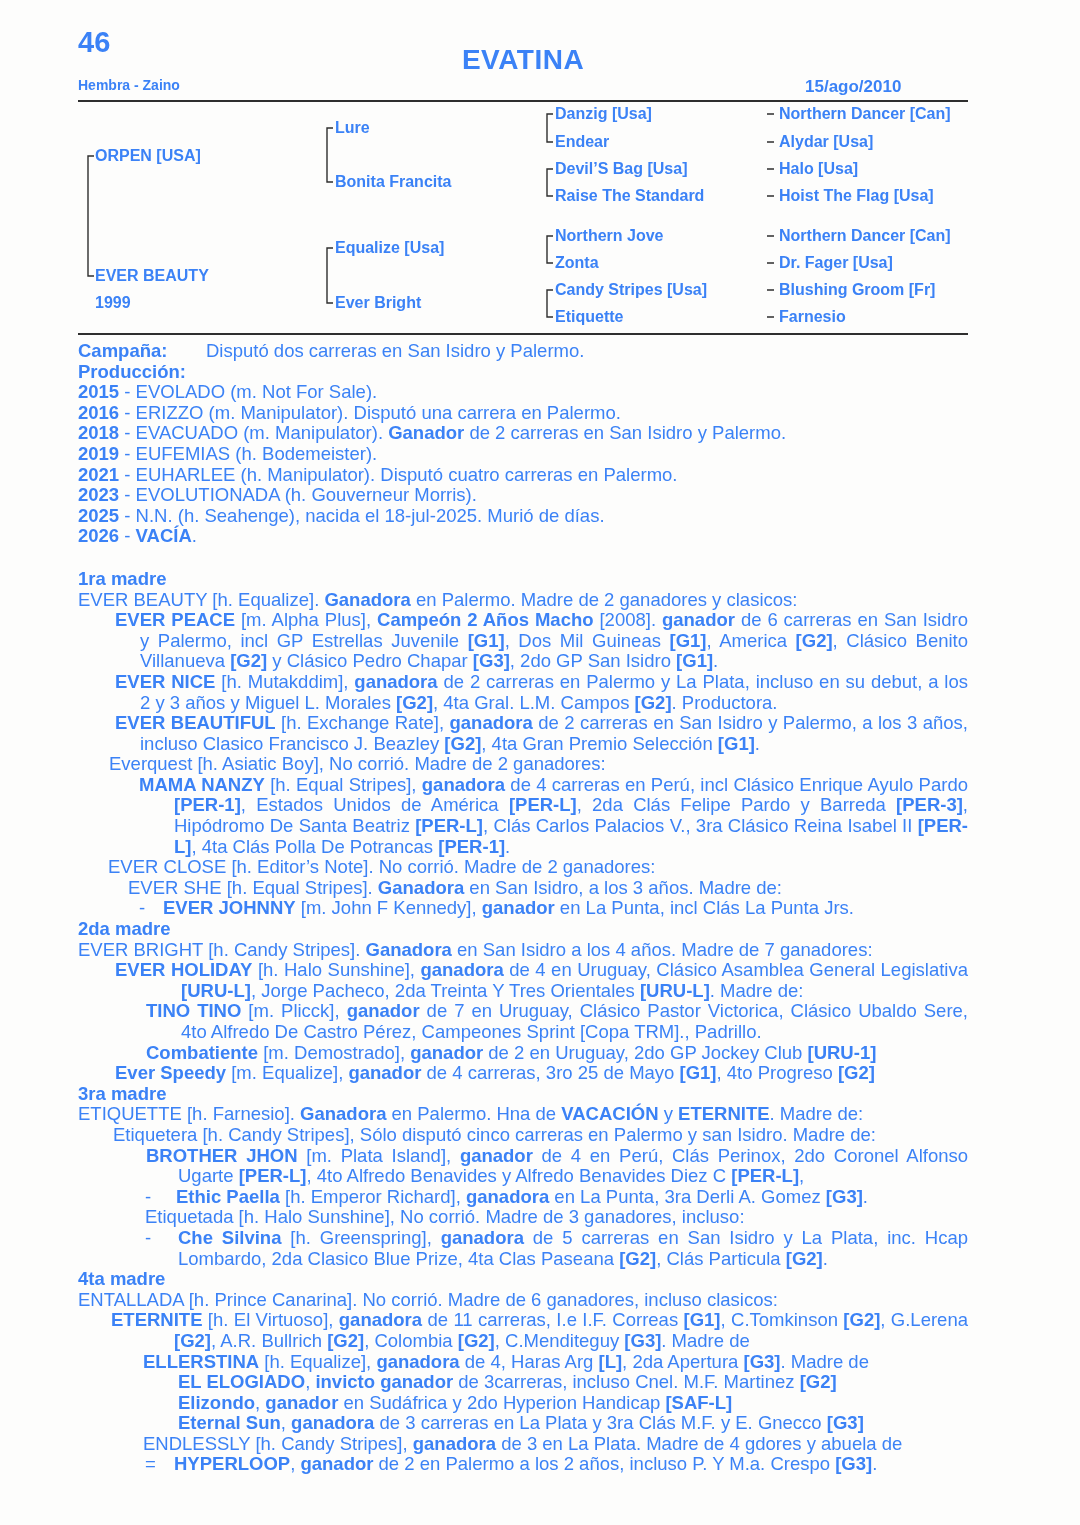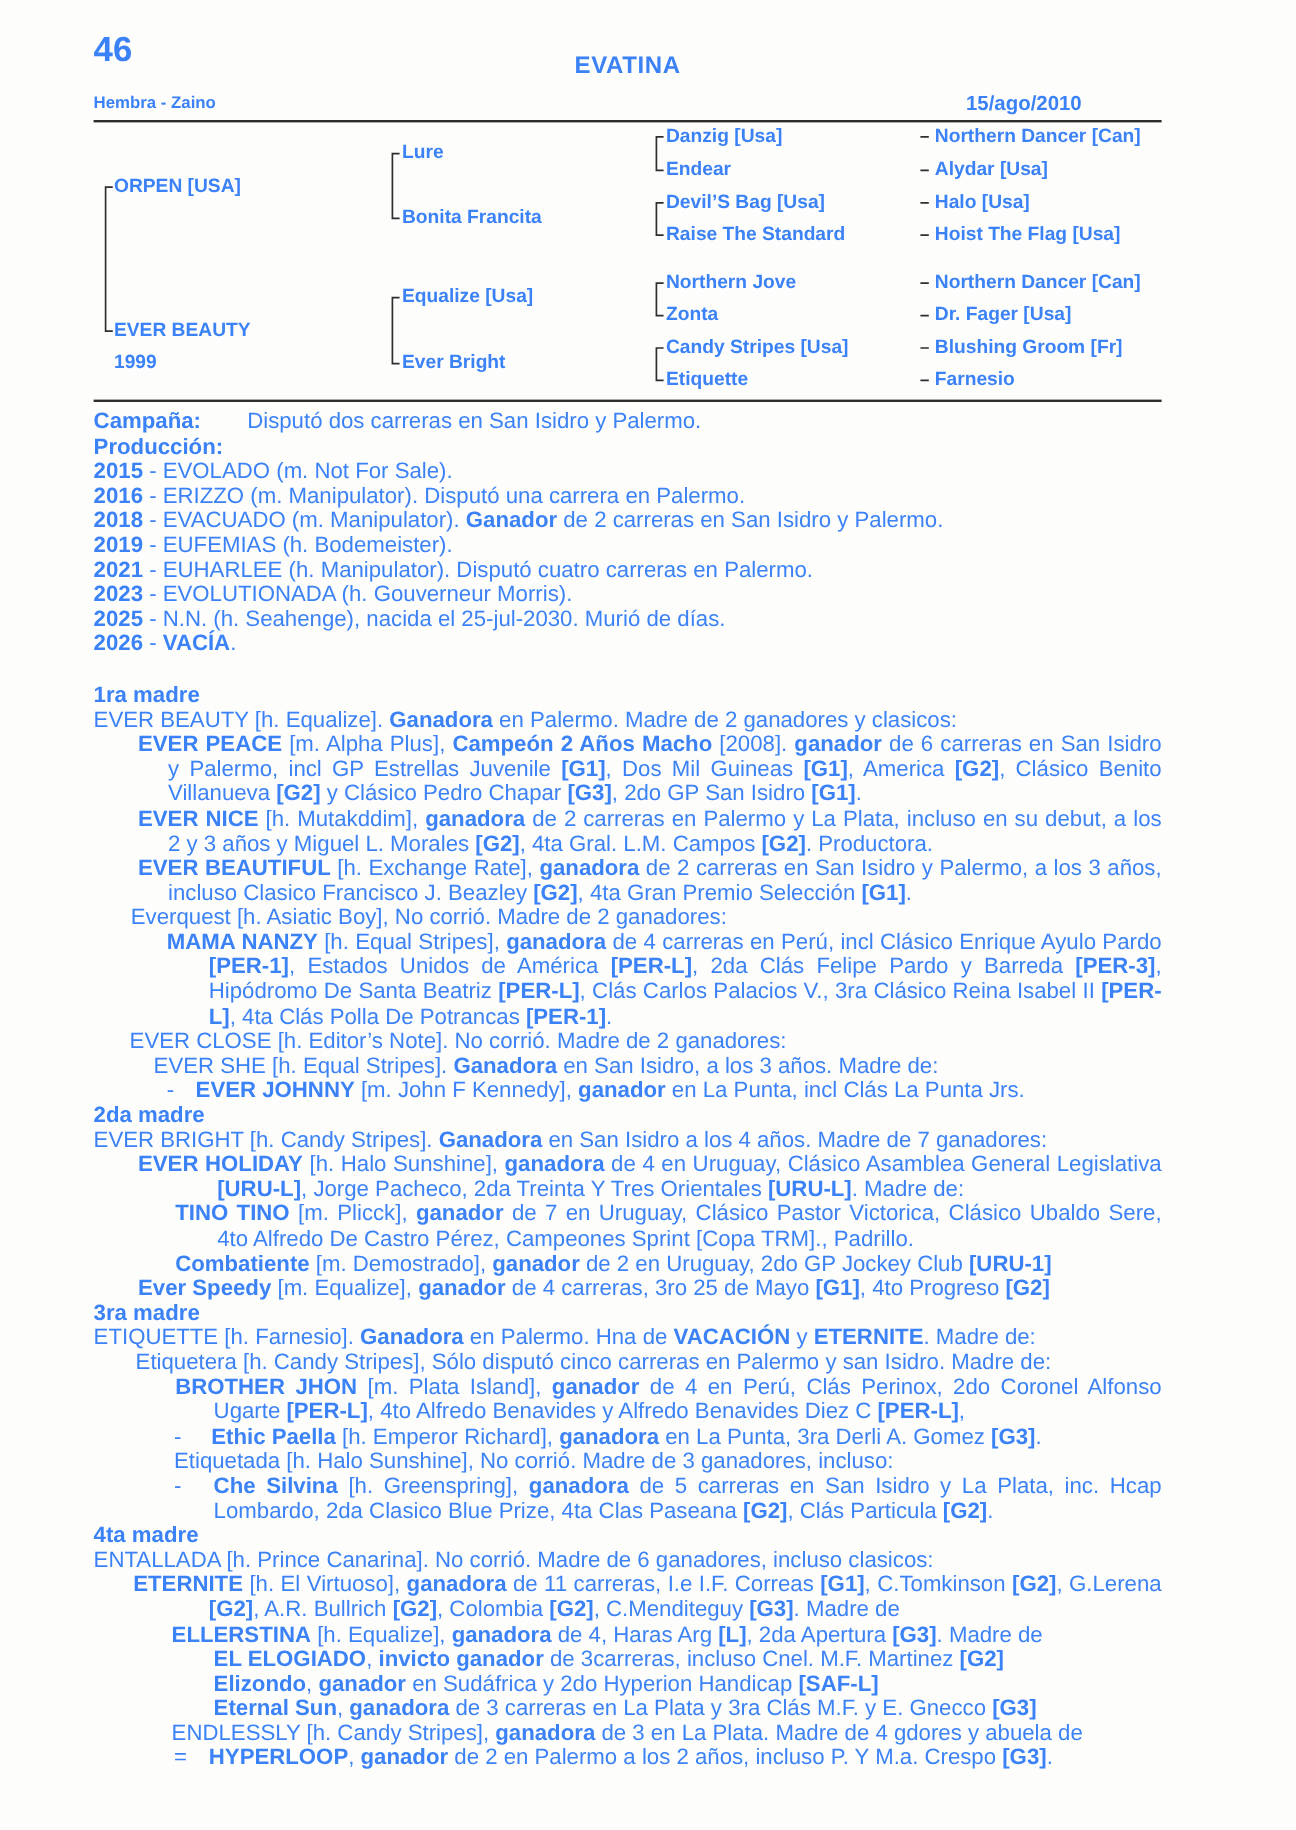--- a/index.html
+++ b/index.html
@@ -1,21 +1,21 @@
 <!DOCTYPE html>
 <html><head>
 <meta charset="utf-8">
 <style>
   html,body{margin:0;padding:0;background:#e8e8e8;}
   .page{position:relative;width:1080px;height:1525px;background:#fdfdfc;margin:0 auto;
         font-family:"Liberation Sans","DejaVu Sans",sans-serif;color:#3b82f6;overflow:hidden;}
   .b{font-weight:bold;}
   .hdr-num{position:absolute;left:78px;top:26px;font-size:29px;font-weight:bold;}
   .hdr-title{position:absolute;left:78px;top:44px;width:890px;text-align:center;
-             font-size:20px;font-weight:bold;letter-spacing:.5px;}
+             font-size:28px;font-weight:bold;letter-spacing:.5px;}
   .hdr-sex{position:absolute;left:78px;top:77px;font-size:14px;font-weight:bold;}
   .hdr-date{position:absolute;left:805px;top:77px;font-size:17px;font-weight:bold;}
   .rule{position:absolute;left:78px;width:890px;height:2px;background:#2e2e2e;}
   .rule-top{top:100px;}
   .rule-bot{top:333px;}
   .pedigree{position:absolute;left:78px;top:100px;width:890px;height:233px;}
   .pedigree svg{position:absolute;left:0;top:0;}
   .ped-name{position:absolute;transform:translateY(-50%);font-size:16px;font-weight:bold;white-space:nowrap;}
   .body{position:absolute;left:78px;top:341px;width:890px;font-size:18.5px;line-height:20.6px;
         text-align:justify;}
@@ -73,21 +73,21 @@
       <span class="camp-lbl">Campaña:</span><span>Disputó dos carreras en San Isidro y Palermo.</span>
     </div>
     <div class="b">Producción:</div>
     <div id="prod">
         <div><span class="prod-year">2015</span><span> - </span><span>EVOLADO (m. Not For Sale).</span></div>
         <div><span class="prod-year">2016</span><span> - </span><span>ERIZZO (m. Manipulator). Disputó una carrera en Palermo.</span></div>
         <div><span class="prod-year">2018</span><span> - </span><span>EVACUADO (m. Manipulator). </span><span class="b">Ganador</span><span> de 2 carreras en San Isidro y Palermo.</span></div>
         <div><span class="prod-year">2019</span><span> - </span><span>EUFEMIAS (h. Bodemeister).</span></div>
         <div><span class="prod-year">2021</span><span> - </span><span>EUHARLEE (h. Manipulator). Disputó cuatro carreras en Palermo.</span></div>
         <div><span class="prod-year">2023</span><span> - </span><span>EVOLUTIONADA (h. Gouverneur Morris).</span></div>
-        <div><span class="prod-year">2025</span><span> - </span><span>N.N. (h. Seahenge), nacida el 25-jul-2030. Murió de días.</span></div>
+        <div><span class="prod-year">2025</span><span> - </span><span>N.N. (h. Seahenge), nacida el 18-jul-2025. Murió de días.</span></div>
         <div><span class="prod-year">2026</span><span> - </span><span></span><span class="b">VACÍA</span><span>.</span></div>
       </div>
     <div id="families">
         <div class="fam-h sec-first">1ra madre</div>
         <div class="para" style="padding-left: 0px; text-indent: 0px;"><span>EVER BEAUTY [h. Equalize]. </span><span class="b">Ganadora</span><span> en Palermo. Madre de 2 ganadores y clasicos:</span></div>
         <div class="para" style="padding-left: 62px; text-indent: -25px;"><span></span><span class="b">EVER PEACE</span><span> [m. Alpha Plus], </span><span class="b">Campeón 2 Años Macho</span><span> [2008]. </span><span class="b">ganador</span><span> de 6 carreras en San Isidro y Palermo, incl GP Estrellas Juvenile </span><span class="b">[G1]</span><span>, Dos Mil Guineas </span><span class="b">[G1]</span><span>, America </span><span class="b">[G2]</span><span>, Clásico Benito Villanueva </span><span class="b">[G2]</span><span> y Clásico Pedro Chapar </span><span class="b">[G3]</span><span>, 2do GP San Isidro </span><span class="b">[G1]</span><span>.</span></div>
         <div class="para" style="padding-left: 62px; text-indent: -25px;"><span></span><span class="b">EVER NICE</span><span> [h. Mutakddim], </span><span class="b">ganadora</span><span> de 2 carreras en Palermo y La Plata, incluso en su debut, a los 2 y 3 años y Miguel L. Morales </span><span class="b">[G2]</span><span>, 4ta Gral. L.M. Campos </span><span class="b">[G2]</span><span>. Productora.</span></div>
         <div class="para" style="padding-left: 62px; text-indent: -25px;"><span></span><span class="b">EVER BEAUTIFUL</span><span> [h. Exchange Rate], </span><span class="b">ganadora</span><span> de 2 carreras en San Isidro y Palermo, a los 3 años, incluso Clasico Francisco J. Beazley </span><span class="b">[G2]</span><span>, 4ta Gran Premio Selección </span><span class="b">[G1]</span><span>.</span></div>
         <div class="para" style="padding-left: 31px; text-indent: 0px;"><span>Everquest [h. Asiatic Boy], No corrió. Madre de 2 ganadores:</span></div>
         <div class="para" style="padding-left: 96px; text-indent: -35px;"><span></span><span class="b">MAMA NANZY</span><span> [h. Equal Stripes], </span><span class="b">ganadora</span><span> de 4 carreras en Perú, incl Clásico Enrique Ayulo Pardo </span><span class="b">[PER-1]</span><span>, Estados Unidos de América </span><span class="b">[PER-L]</span><span>, 2da Clás Felipe Pardo y Barreda </span><span class="b">[PER-3]</span><span>, Hipódromo De Santa Beatriz </span><span class="b">[PER-L]</span><span>, Clás Carlos Palacios V., 3ra Clásico Reina Isabel II </span><span class="b">[PER-L]</span><span>, 4ta Clás Polla De Potrancas </span><span class="b">[PER-1]</span><span>.</span></div>

